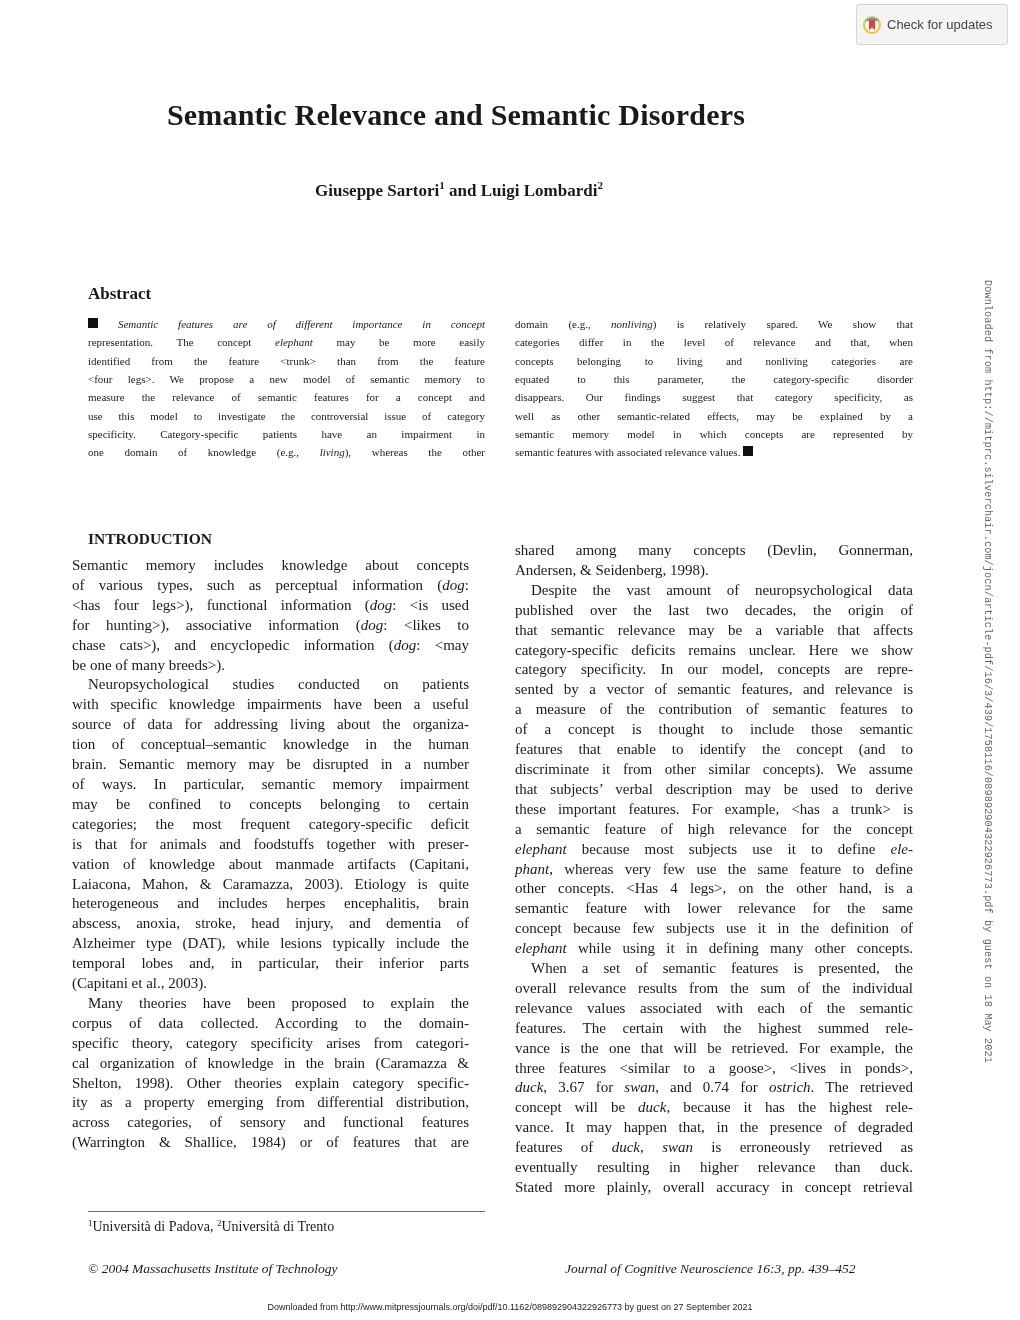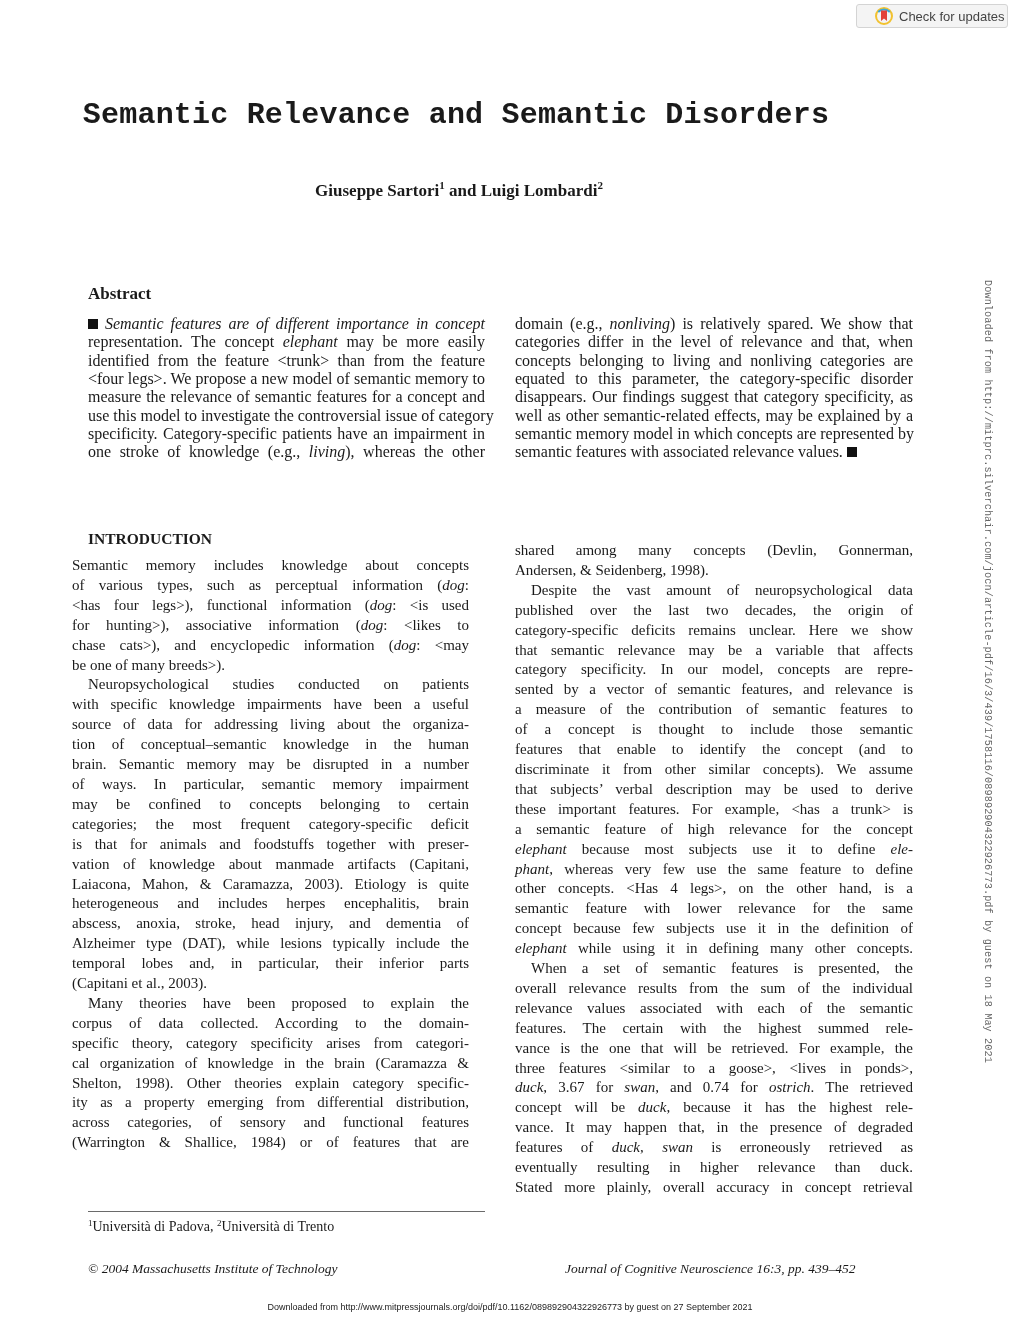--- a/index.html
+++ b/index.html
@@ -1,32 +1,32 @@
 <!DOCTYPE html>
 <html><head>
 <meta charset="utf-8">
 <style>
   html, body { margin: 0; padding: 0; background: #ffffff; }
   body { width: 1020px; height: 1320px; position: relative; overflow: hidden;
          font-family: "Liberation Serif", "DejaVu Serif", serif; color: #1a1a1a; }
 
-  .cfu { position: absolute; left: 856px; top: 4px; width: 152px; height: 24px;
+  .cfu { position: absolute; left: 856px; top: 4px; width: 152px; height: 41px;
          border: 1px solid #d4d4d4; border-radius: 3px; background: #f4f4f4;
-         display: flex; align-items: center; box-sizing: border-box; padding-left: 18px; cursor: pointer; }
+         display: flex; align-items: center; box-sizing: border-box; padding-left: 6px; cursor: pointer; }
   .cfu-icon { width: 18px; height: 18px; position: relative; margin-right: 6px; }
   .cfu-label { font-family: "Liberation Sans", "DejaVu Sans", sans-serif; font-size: 13px; color: #444; }
 
   .title { position: absolute; left: 0; width: 912px; top: 98px; text-align: center;
-           font-size: 30px; font-weight: bold; letter-spacing: 0.2px; font-family: Liberation Mono, monospace; }
+           font-size: 30px; font-weight: bold; letter-spacing: 0.2px; }
   .authors { position: absolute; left: 0; width: 918px; top: 181px; text-align: center;
              font-size: 17px; font-weight: bold; }
   .authors sup { font-size: 11px; vertical-align: 7px; line-height: 0; }
 
   .abs-head { position: absolute; left: 88px; top: 284px; font-size: 17px; font-weight: bold; }
-  .col { position: absolute; font-size: 16px; line-height: 18.35px; text-align: justify; }
+  .col { position: absolute; font-size: 11px; line-height: 18.35px; text-align: justify; }
   .abs-left { left: 88px; top: 315px; width: 397px; }
   .abs-right { left: 515px; top: 315px; width: 398px; }
   .sq { display: inline-block; width: 10px; height: 10px; background: #111; vertical-align: 0px; }
   .line { display: block; text-align: justify; text-align-last: justify; white-space: nowrap; }
   .line.last { text-align-last: left; }
 
   .intro-head { position: absolute; left: 88px; top: 530px; font-size: 15.5px; font-weight: bold; text-align: right; }
   .body { position: absolute; font-size: 15px; line-height: 19.9px; }
   .body-left { left: 72px; top: 556px; width: 397px; }
   .body-right { left: 515px; top: 541px; width: 398px; }
@@ -70,21 +70,21 @@
 
 <div class="abs-head">Abstract</div>
 <div class="col abs-left" id="absL">
     <span class="line"><span class="sq"></span> <i>Semantic features are of different importance in concept</i></span>
     <span class="line"><span>representation. The concept </span><i>elephant</i><span> may be more easily</span></span>
     <span class="line"><span>identified from the feature &lt;trunk&gt; than from the feature</span></span>
     <span class="line"><span>&lt;four legs&gt;. We propose a new model of semantic memory to</span></span>
     <span class="line"><span>measure the relevance of semantic features for a concept and</span></span>
     <span class="line"><span>use this model to investigate the controversial issue of category</span></span>
     <span class="line"><span>specificity. Category-specific patients have an impairment in</span></span>
-    <span class="line"><span>one stroke of knowledge (e.g., </span><i>living</i><span>), whereas the other</span></span>
+    <span class="line"><span>one domain of knowledge (e.g., </span><i>living</i><span>), whereas the other</span></span>
   </div>
 <div class="col abs-right" id="absR">
     <span class="line"><span>domain (e.g., </span><i>nonliving</i><span>) is relatively spared. We show that</span></span>
     <span class="line"><span>categories differ in the level of relevance and that, when</span></span>
     <span class="line"><span>concepts belonging to living and nonliving categories are</span></span>
     <span class="line"><span>equated to this parameter, the category-specific disorder</span></span>
     <span class="line"><span>disappears. Our findings suggest that category specificity, as</span></span>
     <span class="line"><span>well as other semantic-related effects, may be explained by a</span></span>
     <span class="line"><span>semantic memory model in which concepts are represented by</span></span>
     <span class="line last"><span>semantic features with associated relevance values. </span> <span class="sq"></span></span>
@@ -121,22 +121,22 @@
     <span class="line"><span>Shelton, 1998). Other theories explain category specific-</span></span>
     <span class="line"><span>ity as a property emerging from differential distribution,</span></span>
     <span class="line"><span>across categories, of sensory and functional features</span></span>
     <span class="line"><span>(Warrington &amp; Shallice, 1984) or of features that are</span></span>
   </div>
 <div class="body body-right" id="bodyR">
     <span class="line"><span>shared among many concepts (Devlin, Gonnerman,</span></span>
     <span class="line last"><span>Andersen, &amp; Seidenberg, 1998).</span></span>
     <span class="line ind"><span>Despite the vast amount of neuropsychological data</span></span>
     <span class="line"><span>published over the last two decades, the origin of</span></span>
+    <span class="line"><span>that semantic relevance may be a variable that affects</span></span>
     <span class="line"><span>category-specific deficits remains unclear. Here we show</span></span>
-    <span class="line"><span>that semantic relevance may be a variable that affects</span></span>
     <span class="line"><span>category specificity. In our model, concepts are repre-</span></span>
     <span class="line"><span>sented by a vector of semantic features, and relevance is</span></span>
     <span class="line"><span>a measure of the contribution of semantic features to</span></span>
     <span class="line"><span>of a concept is thought to include those semantic</span></span>
     <span class="line"><span>features that enable to identify the concept (and to</span></span>
     <span class="line"><span>discriminate it from other similar concepts). We assume</span></span>
     <span class="line"><span>that subjects’ verbal description may be used to derive</span></span>
     <span class="line"><span>these important features. For example, &lt;has a trunk&gt; is</span></span>
     <span class="line"><span>a semantic feature of high relevance for the concept</span></span>
     <span class="line"><i>elephant</i><span> because most subjects use it to define </span><i>ele-</i></span>

